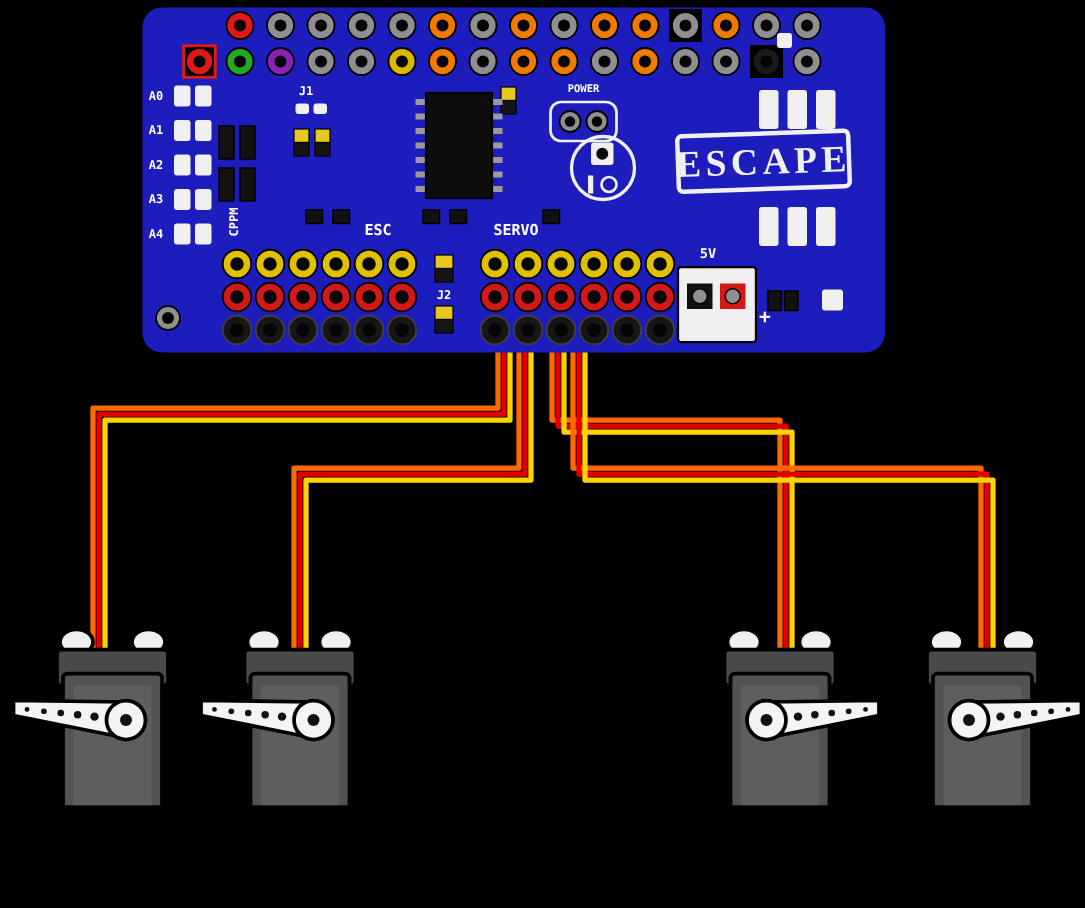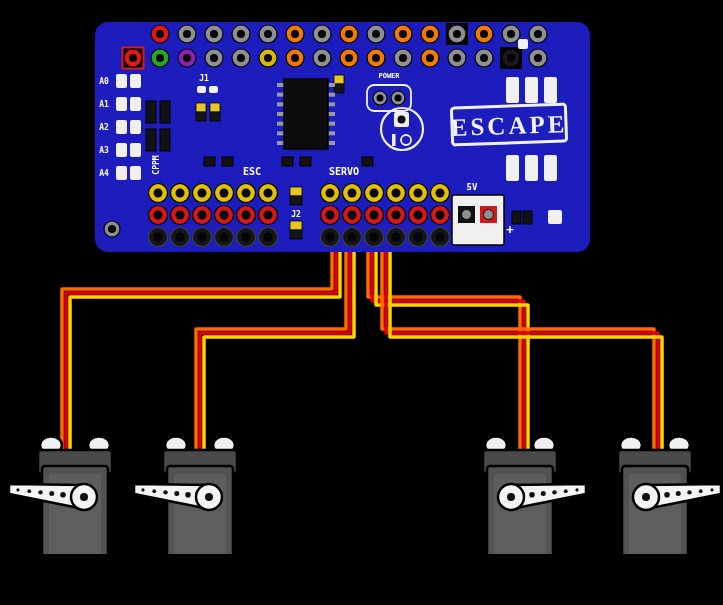--- a/index.html
+++ b/index.html
@@ -1,17 +1,17 @@
 <!DOCTYPE html>
 <html><head>
 <meta charset="utf-8">
 <style>
   html,body{margin:0;padding:0;background:#000;}
   .stage{position:relative;width:723px;height:537px;background:#000;overflow:hidden;
-         font-family:"DejaVu Sans Mono", monospace;margin-top:17px;}
+         font-family:"DejaVu Sans Mono", monospace;}
   svg text{user-select:none;}
 </style>
 </head>
 <body>
 
 <div class="stage">
   <svg id="scene" width="723" height="605" viewBox="0 0 723 605">
     <g id="wires-layer">
         <path d="M332 220 L332 272 L62 272 L62 434" stroke="#ff6a00" stroke-width="3.5" fill="none" stroke-linejoin="round"></path>
         <path d="M336 224 L336 276 L66 276 L66 438" stroke="#e10000" stroke-width="3.5" fill="none" stroke-linejoin="round"></path>

